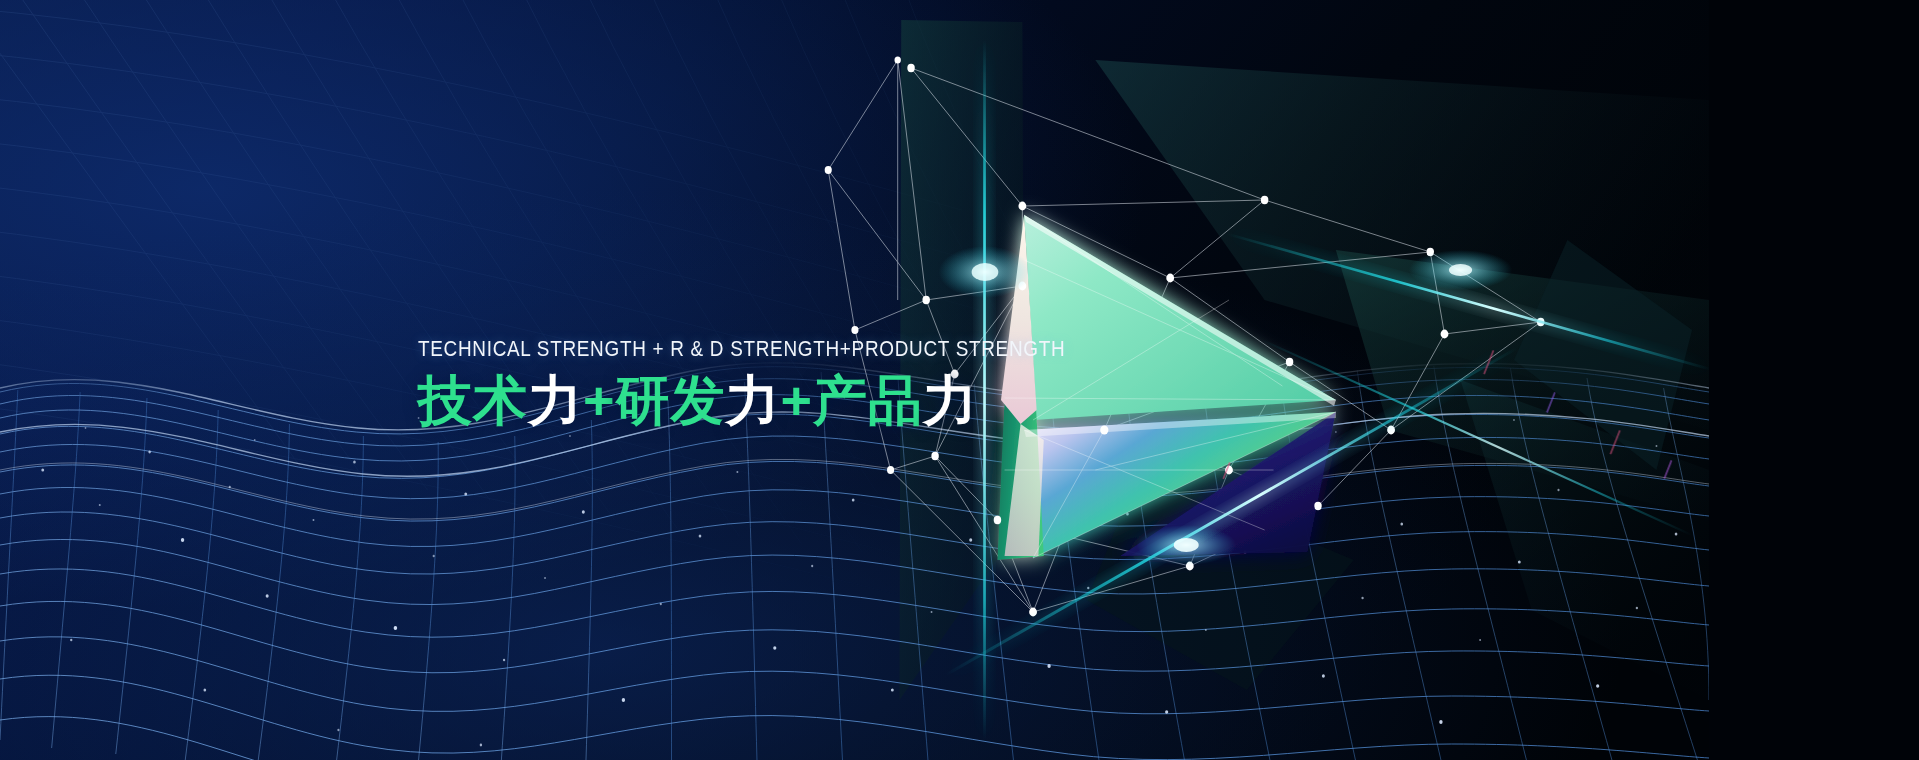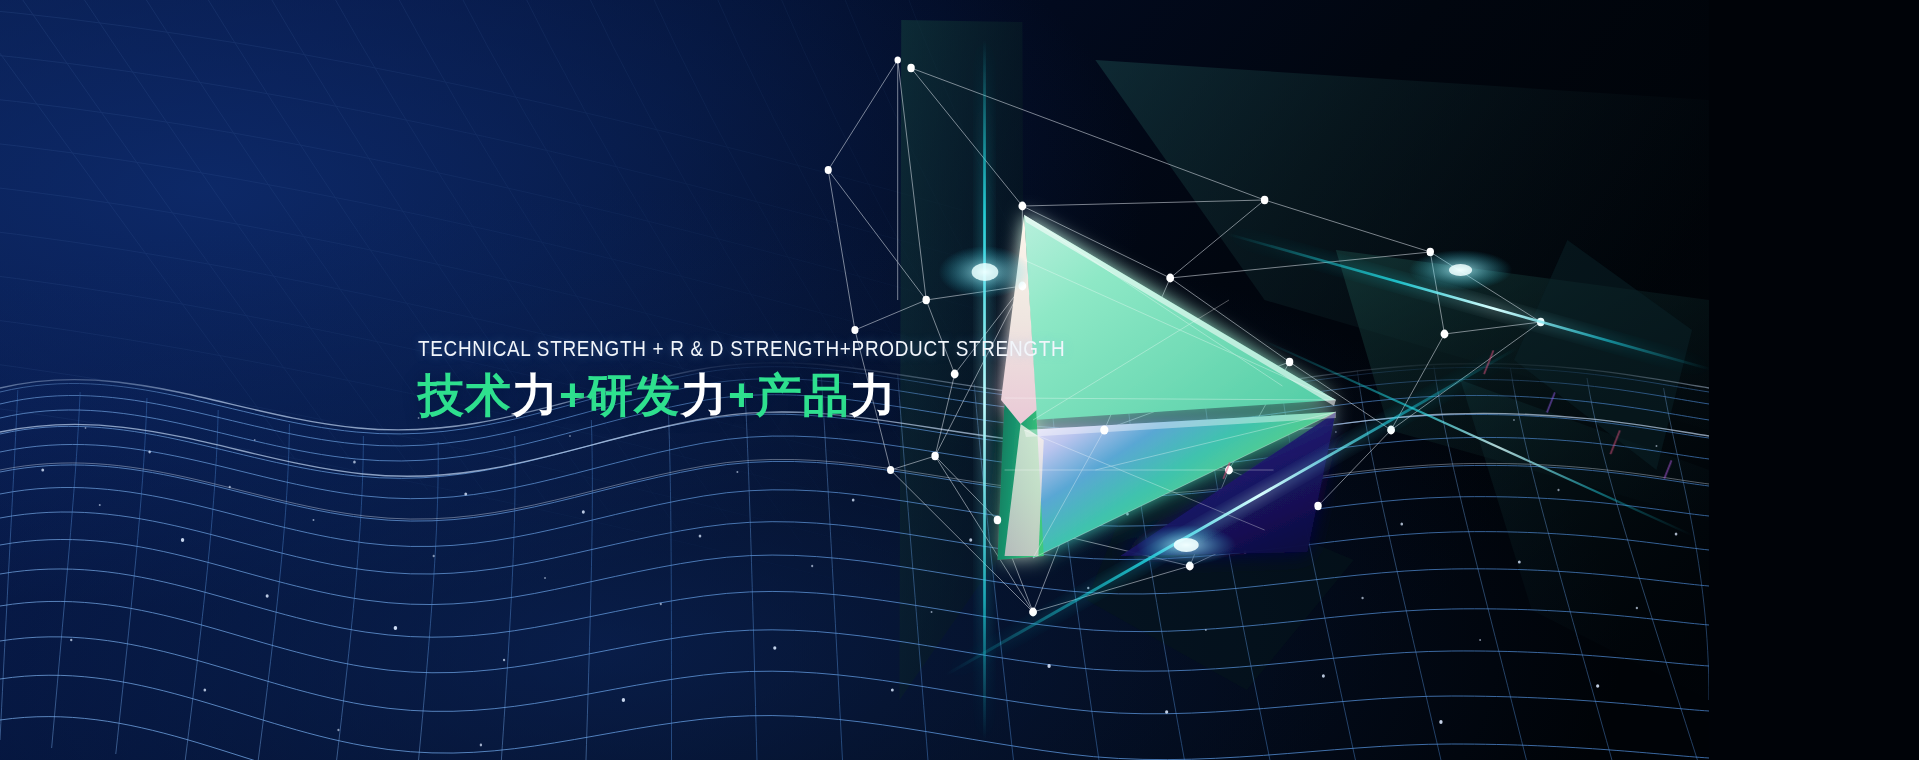--- a/index.html
+++ b/index.html
@@ -35,21 +35,21 @@
     font-weight: 400;
     white-space: nowrap;
     transform: scaleX(0.88);
     transform-origin: left center;
     text-shadow: 0 0 10px rgba(120,190,255,.35);
     line-height: 1.1;
   }
   #cn-line {
     margin-top: 8px;
     font-family: "DejaVu Sans", "Liberation Sans", sans-serif;
-    font-size: 46px;
+    font-size: 54px;
     font-weight: 700;
     letter-spacing: 1px;
     white-space: nowrap;
     line-height: 1.12;
     text-shadow: 0 2px 14px rgba(0,20,60,.85);
   }
   .cn-green { color: #2ee08e; }
   .cn-white { color: #ffffff; }
   .cn-plus  { color: #2ee08e; font-family: "Liberation Sans","DejaVu Sans",sans-serif; }
 </style>

